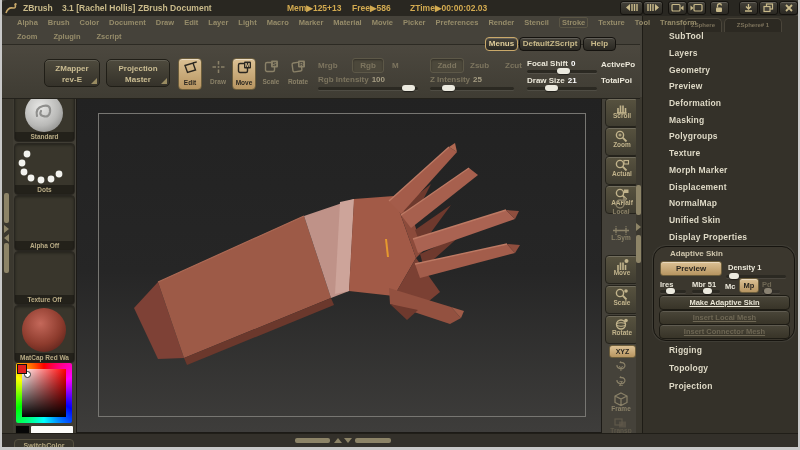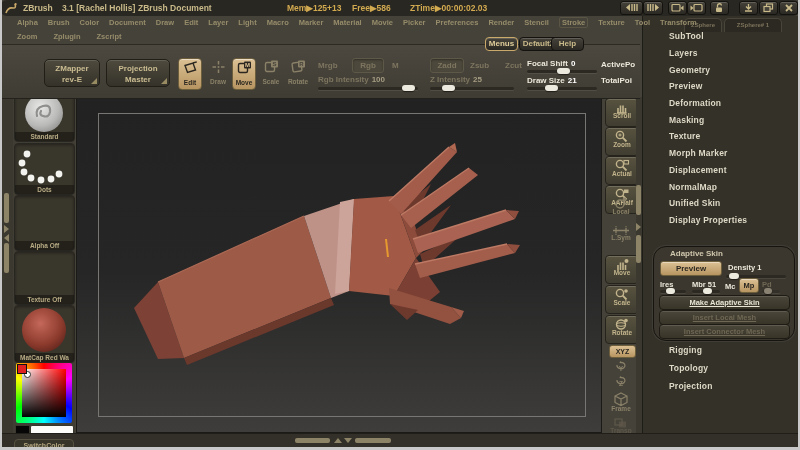--- a/index.html
+++ b/index.html
@@ -115,21 +115,21 @@
       <circle cx="11.6" cy="2.2" r="1.1" fill="#c9a96a"></circle>
     </svg>
     <span class="tb-text" style="left:23px">ZBrush</span>
     <span class="tb-text" style="left:62px"><span>3.1</span>&nbsp;<span>[Rachel Hollis]</span></span>
     <span class="tb-text" style="left:138px">ZBrush Document</span>
     <span class="tb-text tb-gold" style="left:287px">Mem▶125+13</span>
     <span class="tb-text tb-gold" style="left:352px">Free▶586</span>
     <span class="tb-text tb-gold" style="left:410px">ZTime▶00:00:02.03</span>
     <div class="tb-btn menus" style="left:485px;width:31px">Menus</div>
     <div class="tb-btn" style="left:519px;width:60px">DefaultZScript</div>
-    <div class="tb-btn" style="left:551px;width:31px">Help</div>
+    <div class="tb-btn" style="left:583px;width:31px">Help</div>
     <div class="tb-ico" style="left:620px;width:21px">
       <svg width="13" height="9" viewBox="0 0 13 9">
         <path d="M5,1 L1,4.5 L5,8 Z" fill="#c9ba8a"></path>
           <path d="M7,1v7 M9.5,1v7 M12,1v7" stroke="#c9ba8a" stroke-width="1.4"></path>
       </svg>
     </div>
     <div class="tb-ico" style="left:643px;width:18px">
       <svg width="12" height="9" viewBox="0 0 12 9">
         <path d="M1,1v7 M3.5,1v7 M6,1v7" stroke="#c9ba8a" stroke-width="1.4"></path>
           <path d="M8,1 L12,4.5 L8,8 Z" fill="#c9ba8a"></path>
@@ -476,20 +476,21 @@
   <div class="right-tray">
     <div class="tray-tab" style="left:41px;width:36px">ZSphere</div>
     <div class="tray-tab" style="left:81px;width:56px">ZSphere# 1</div>
     <div class="abs" style="left:0;top:12px;width:156px">
       <div class="sec">SubTool</div>
       <div class="sec">Layers</div>
       <div class="sec">Geometry</div>
       <div class="sec">Preview</div>
       <div class="sec">Deformation</div>
       <div class="sec">Masking</div>
+      <div class="sec">Polygroups</div>
       <div class="sec">Texture</div>
       <div class="sec">Morph Marker</div>
       <div class="sec">Displacement</div>
       <div class="sec">NormalMap</div>
       <div class="sec">Unified Skin</div>
       <div class="sec">Display Properties</div>
     </div>
 
     <div class="adaptive">
       <span class="ad-lab" style="left:16px;top:2px;font-size:8px;color:#cfc6ad">Adaptive Skin</span>

